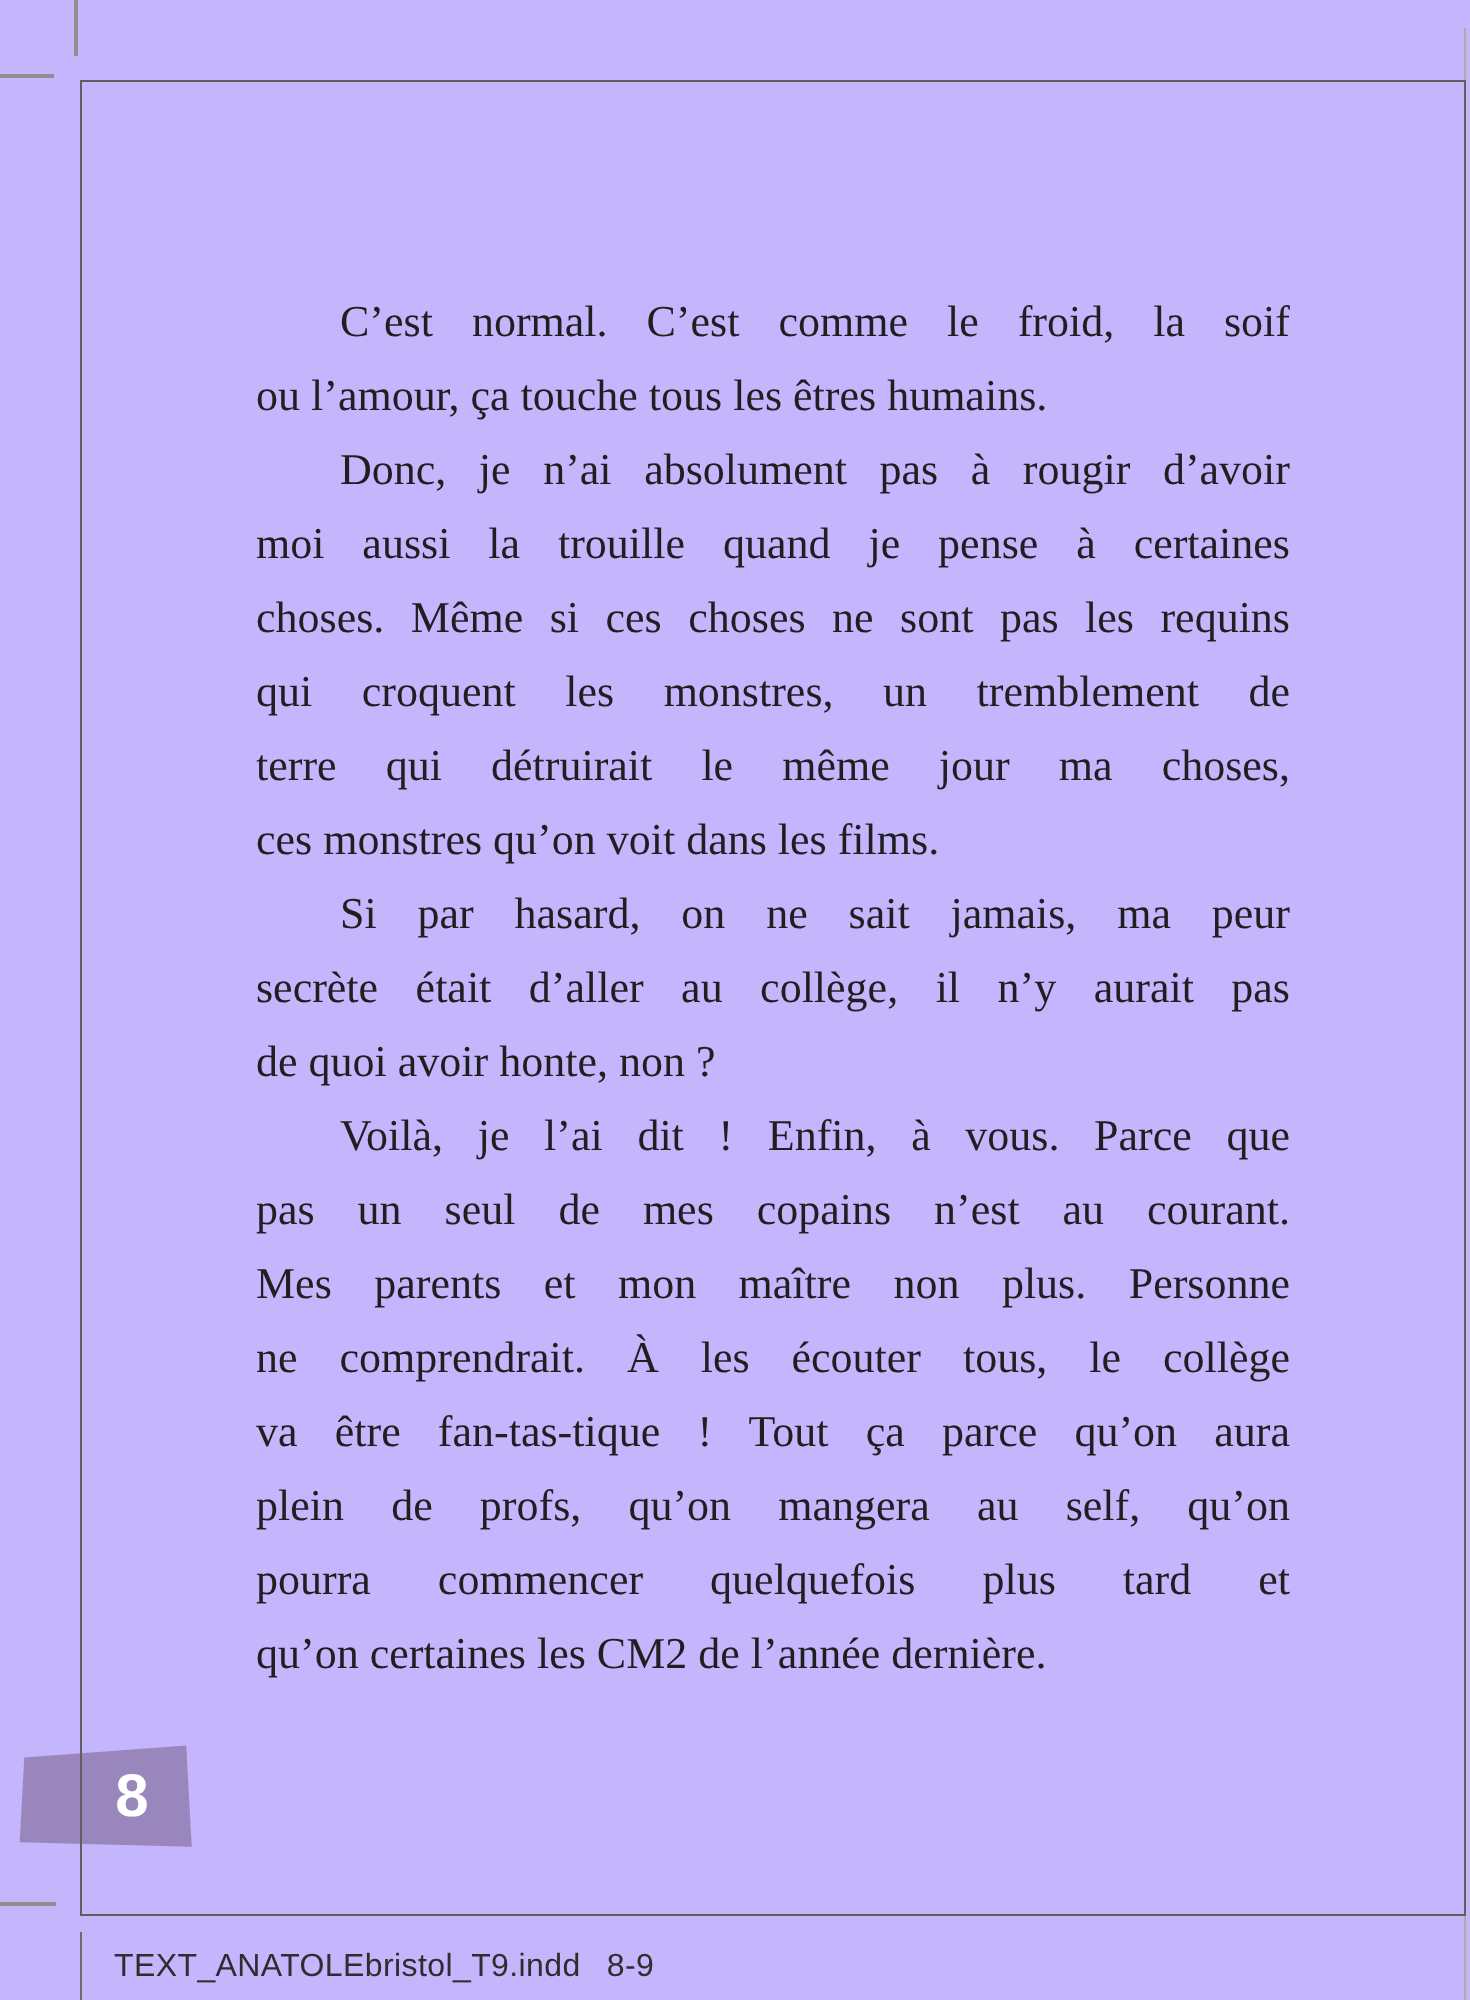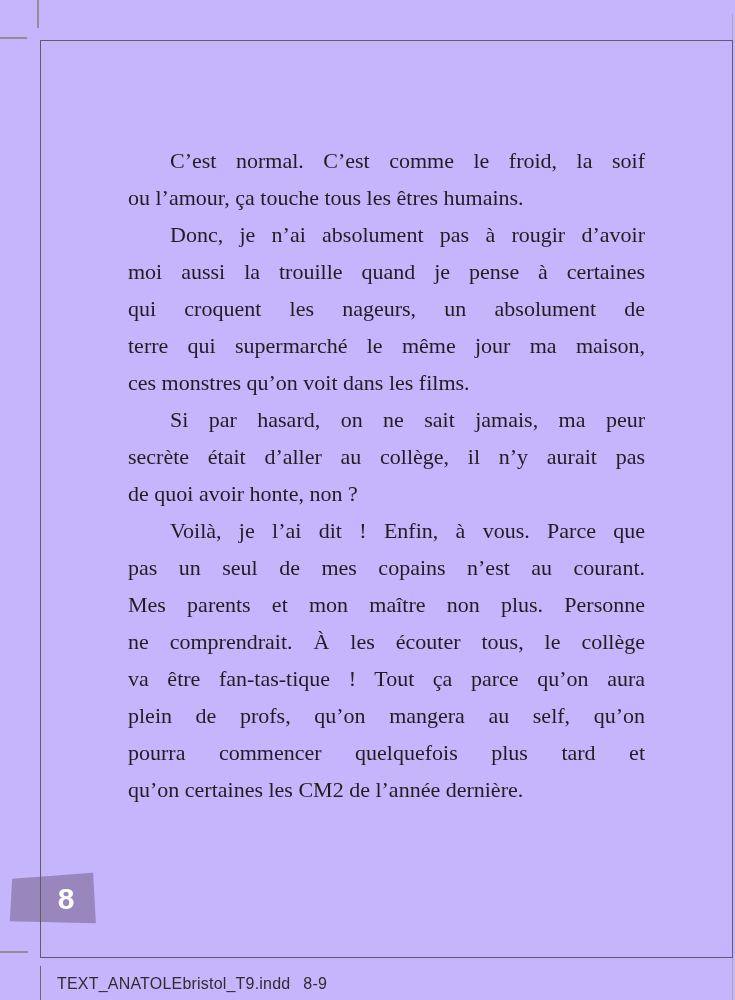--- a/index.html
+++ b/index.html
@@ -103,22 +103,23 @@
   <div class="textblock">
 
     <div>
       <div class="ln ind">C’est normal. C’est comme le froid, la soif</div>
       <div class="ln end">ou l’amour, ça touche tous les êtres humains.</div>
     </div>
 
     <div>
       <div class="ln ind">Donc, je n’ai absolument pas à rougir d’avoir</div>
       <div class="ln">moi aussi la trouille quand je pense à certaines</div>
-      <div class="ln">qui croquent les nageurs, un absolument de</div>
-      <div class="ln">terre qui supermarché le même jour ma maison,</div>
+      <div class="ln">choses. Même si ces choses ne sont pas les requins</div>
+      <div class="ln">qui croquent les monstres, un tremblement de</div>
+      <div class="ln">terre qui détruirait le même jour ma choses,</div>
       <div class="ln end">ces monstres qu’on voit dans les films.</div>
     </div>
 
     <div>
       <div class="ln ind">Si par hasard, on ne sait jamais, ma peur</div>
       <div class="ln">secrète était d’aller au collège, il n’y aurait pas</div>
       <div class="ln end">de quoi avoir honte, non ?</div>
     </div>
 
     <div>

